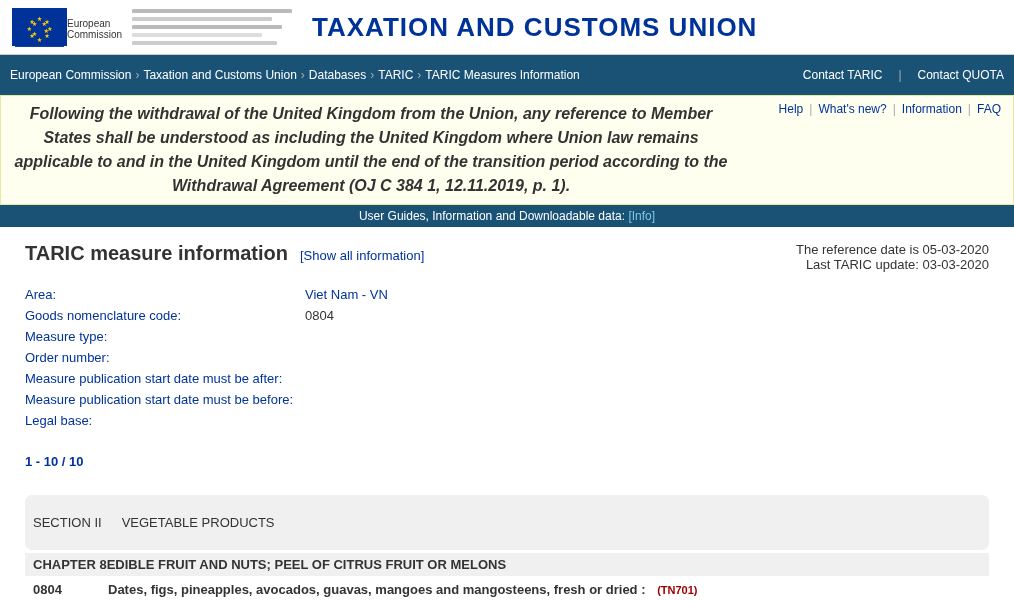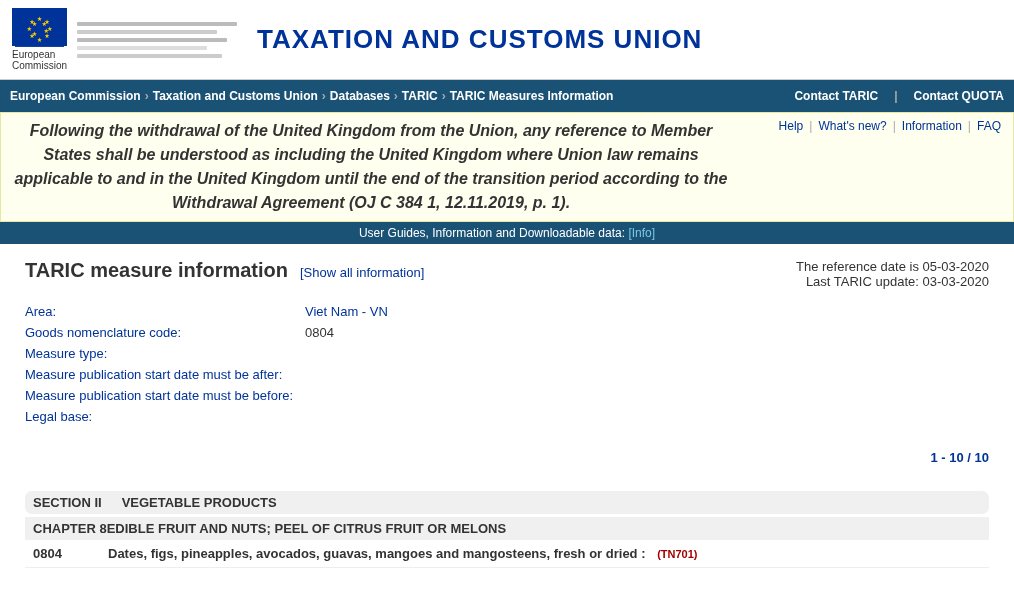--- a/index.html
+++ b/index.html
@@ -28,43 +28,42 @@
       flex-wrap: wrap;
       padding: 3px;
     }
     .eu-text {
       font-size: 10px;
       color: #333;
       margin-top: 3px;
     }
     .eu-emblem {
       display: flex;
-      flex-direction: column;
+      flex-direction: row;
       align-items: center;
     }
     .title-area {
       margin-left: 20px;
     }
     .title-area h1 {
       font-size: 26px;
       color: #003399;
       font-weight: bold;
       letter-spacing: 1px;
       font-family: Arial, sans-serif;
     }
 
     
     .nav-bar {
       background: #1a5276;
       color: #fff;
       padding: 0;
       display: flex;
       align-items: center;
-      height: 32px;
-      font-weight: bold;
+      height: 40px;
     }
     .nav-bar .left-links {
       display: flex;
       align-items: center;
       padding: 0 10px;
       flex: 1;
       font-size: 12px;
     }
     .nav-bar .left-links a, .nav-bar .left-links span {
       color: #fff;
@@ -176,36 +175,36 @@
     .filter-label {
       color: #003399;
       min-width: 280px;
     }
     .filter-value {
       color: #333;
     }
 
     
     .pagination {
-      text-align: right;
+      text-align: left;
       font-size: 13px;
       color: #003399;
       margin: 26px 0;
       font-weight: bold;
     }
 
     
     .results-section {
       margin-top: 5px;
     }
     .section-header {
       background: #f0f0f0;
-      padding: 4px 8px;
-      font-size: 13px;
-      font-weight: bold;
+      padding: 20px 8px;
+      font-size: 13px;
+      font-weight: normal;
       color: #333;
       display: flex;
       gap: 20px;
       border-radius: 7px;
     }
     .chapter-header {
       background: #f0f0f0;
       padding: 4px 8px;
       font-size: 13px;
       font-weight: bold;
@@ -362,20 +361,24 @@
     <div class="filter-row">
       <span class="filter-label">Goods nomenclature code:</span>
       <span class="filter-value">0804</span>
     </div>
 
     <div class="filter-row">
       <span class="filter-label">Measure type:</span>
       <span class="filter-value"></span>
     </div>
 
+    <div class="filter-row">
+      <span class="filter-label">Order number:</span>
+      <span class="filter-value"></span>
+    </div>
 
     <div class="filter-row">
       <span class="filter-label">Measure publication start date must be after:</span>
       <span class="filter-value"></span>
     </div>
 
     <div class="filter-row">
       <span class="filter-label">Measure publication start date must be before:</span>
       <span class="filter-value"></span>
     </div>

